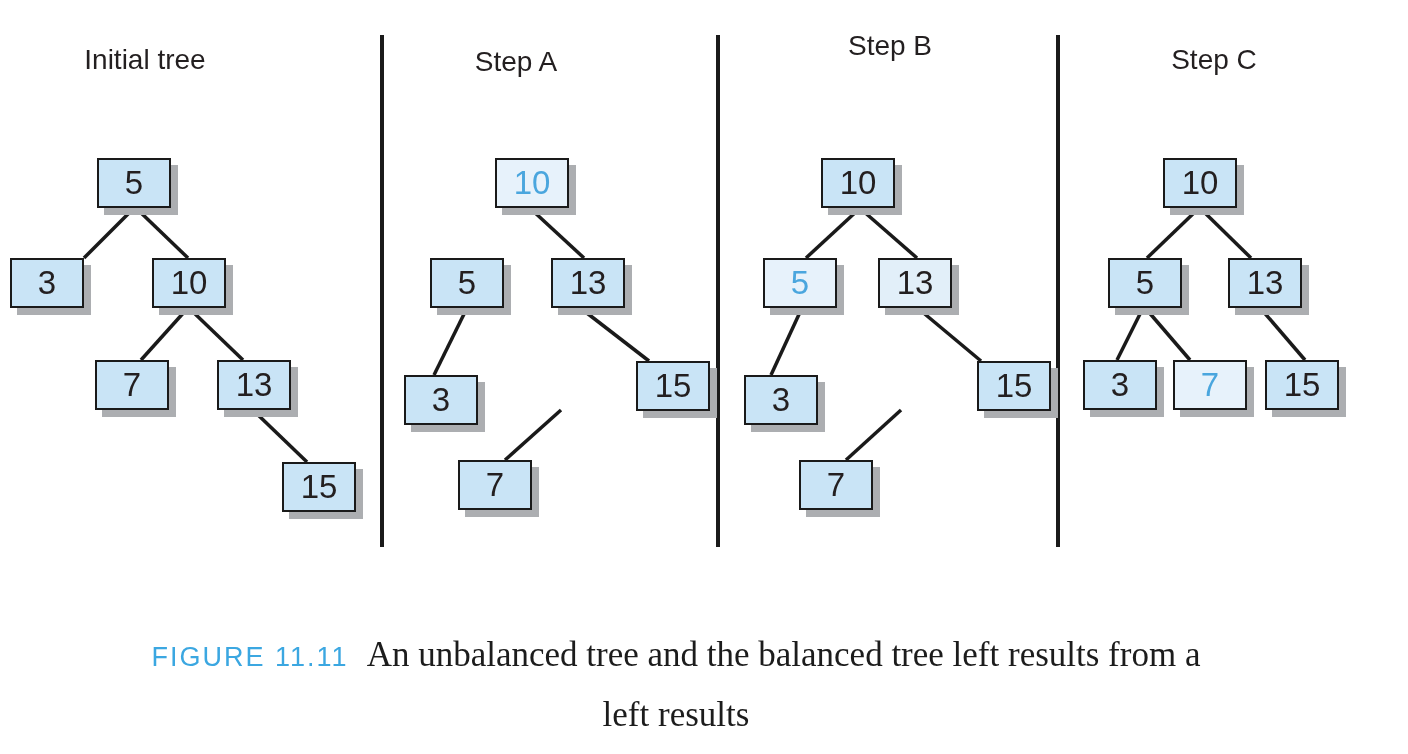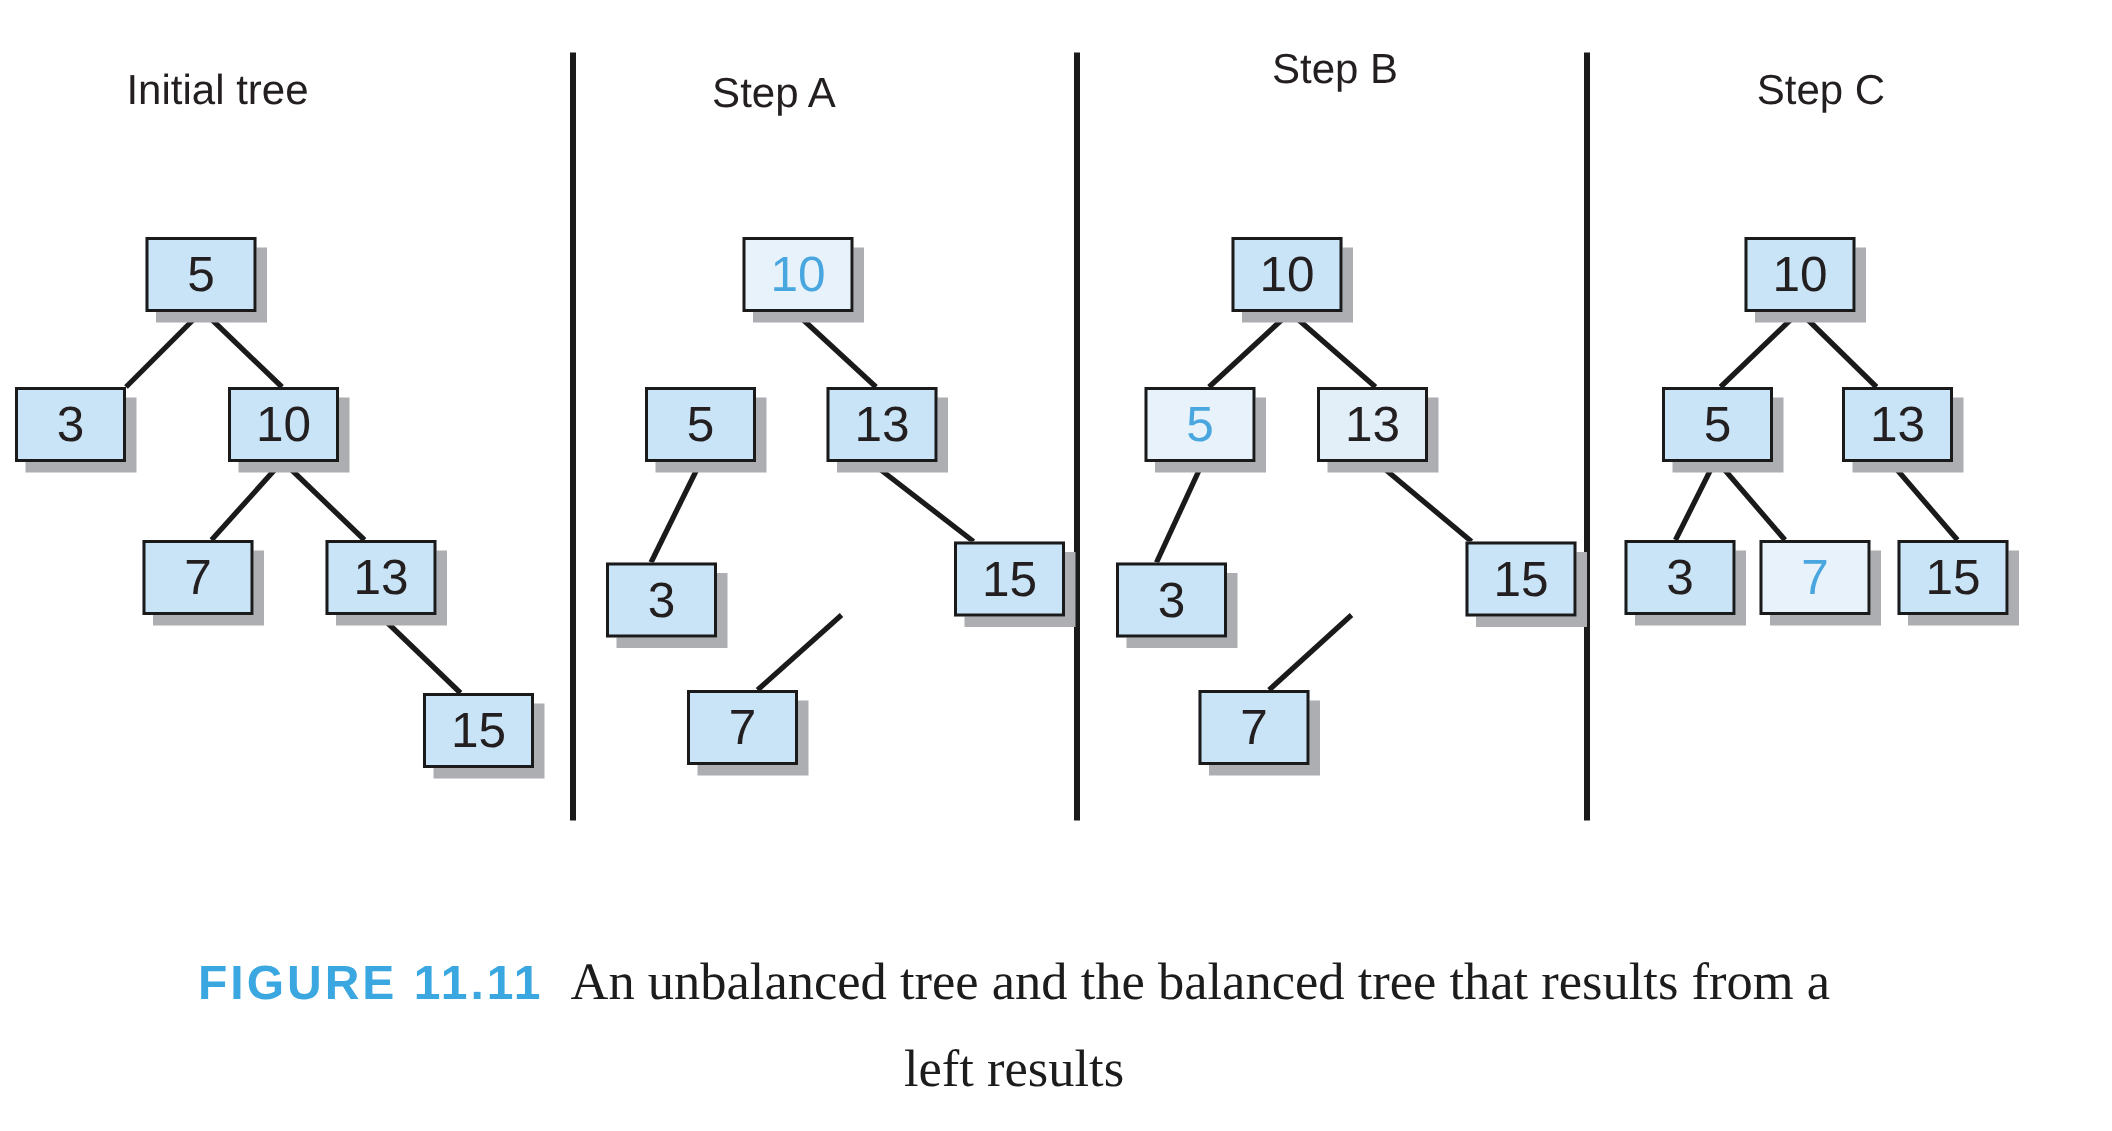--- a/index.html
+++ b/index.html
@@ -60,22 +60,22 @@
     width: 1352px;
     text-align: center;
     font-family: "Liberation Serif", serif;
     font-size: 35px;
     line-height: 57px;
     color: #1c1c1c;
     z-index: 2;
   }
   #figure-label {
     font-family: "Liberation Sans", sans-serif;
-    font-weight: bold;
-    font-size: 32px;
+    font-weight: normal;
+    font-size: 27px;
     letter-spacing: 2px;
     color: var(--label-blue);
     margin-right: 18px;
     white-space: nowrap;
   }
 </style>
 </head>
 <body>
 
 <div id="figure-canvas">
@@ -99,21 +99,21 @@
       <line x1="846" y1="460" x2="901" y2="410" stroke="#1a1a1a" stroke-width="3.5"></line>
       <line x1="1197" y1="210" x2="1147" y2="258" stroke="#1a1a1a" stroke-width="3.5"></line>
       <line x1="1202" y1="210" x2="1251" y2="258" stroke="#1a1a1a" stroke-width="3.5"></line>
       <line x1="1142" y1="310" x2="1117" y2="360" stroke="#1a1a1a" stroke-width="3.5"></line>
       <line x1="1147" y1="310" x2="1190" y2="360" stroke="#1a1a1a" stroke-width="3.5"></line>
       <line x1="1262" y1="310" x2="1305" y2="360" stroke="#1a1a1a" stroke-width="3.5"></line>
     </svg>
 
   <div id="caption">
     <div>
-      <span id="figure-label">FIGURE 11.11</span><span>An unbalanced tree and the balanced tree that results from a</span>
+      <span id="figure-label">FIGURE 11.11</span><span>An unbalanced tree and the balanced tree left results from a</span>
     </div>
     <div>left results</div>
   </div>
 <div class="panel-title" style="left: 145px; top: 44px;">Initial tree</div>
     <div class="node variant-normal" style="left: 97px; top: 158px; width: 74px; height: 50px;">5</div>
     <div class="node variant-normal" style="left: 10px; top: 258px; width: 74px; height: 50px;">3</div>
     <div class="node variant-normal" style="left: 152px; top: 258px; width: 74px; height: 50px;">10</div>
     <div class="node variant-normal" style="left: 95px; top: 360px; width: 74px; height: 50px;">7</div>
     <div class="node variant-normal" style="left: 217px; top: 360px; width: 74px; height: 50px;">13</div>
     <div class="node variant-normal" style="left: 282px; top: 462px; width: 74px; height: 50px;">15</div>

